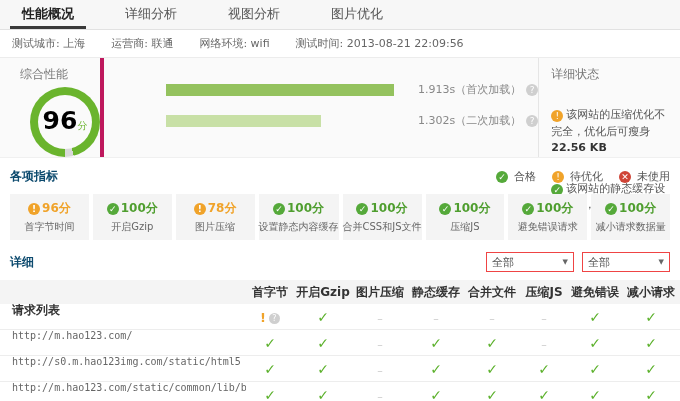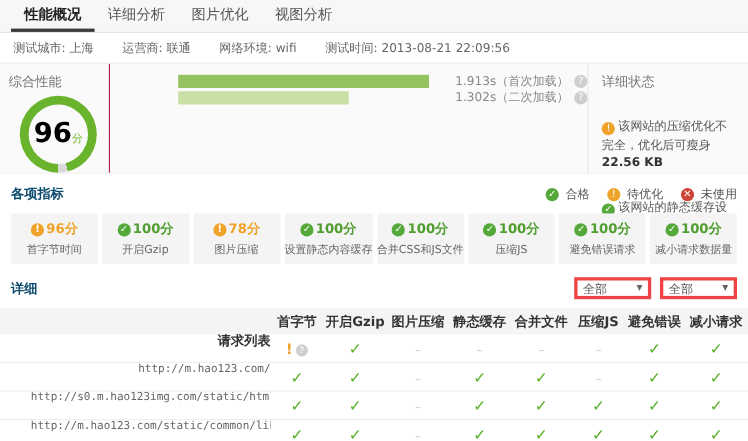--- a/index.html
+++ b/index.html
@@ -3,39 +3,39 @@
 <meta charset="utf-8">
 <style>
   * { margin:0; padding:0; box-sizing:border-box; }
   html,body { background:#fff; }
   .page {
     width:680px; height:401px; overflow:hidden; background:#fff;
     font-family:"DejaVu Sans","Liberation Sans",sans-serif; color:#333;
     position:relative;
   }
   
-  .tabbar { height:30px; background:#f7f7f7; border-bottom:1px solid #e2e2e2; display:flex; padding:0 10px; }
+  .tabbar { height:30px; background:#f7f7f7; border-bottom:1px solid #e2e2e2; display:flex; padding:0 10px;gap:27px; }
   .tab { font-size:13px; color:#555; line-height:28px; padding:0 12px; cursor:pointer; border-bottom:3px solid transparent; }
   .tab.active { color:#222; font-weight:bold; border-bottom:3px solid #3a3a3a; }
   
   .infobar { height:28px; display:flex; align-items:center; padding:0 12px; border-bottom:1px solid #ececec; }
   .info-item { font-size:11px; color:#666; margin-right:26px; white-space:nowrap; }
   
   .band { display:flex; background:#fafafa; height:100px; border-bottom:1px solid #f0f0f0; }
   .band h3 { font-size:12px; font-weight:normal; color:#777; }
-  .band-score { width:114px; border-right:1px solid #be185d; padding:8px 0 0 8px; }
+  .band-score { width:114px; border-right:4px solid #be185d; padding:8px 0 0 20px; }
   .ring { width:70px; height:70px; border-radius:50%; margin:4px 0 0 10px;
           background:conic-gradient(from 180deg,#6ab42d 0 96%,#d9d9d9 96% 100%);
           display:flex; align-items:center; justify-content:center; }
   .ring-inner { width:54px; height:54px; border-radius:50%; background:#fafafa;
           display:flex; align-items:baseline; justify-content:center; padding-top:13px; }
   .ring-score { font-size:25px; font-weight:bold; color:#000000; line-height:1; }
   .ring-unit { font-size:10px; color:#6ab42d; }
   .band-load { flex:1; padding:8px 0 0 18px; border-right:1px solid #e5e5e5; }
-  .bar-row { display:flex; align-items:center; margin-top:0;padding-left:44px; }
+  .bar-row { display:flex; align-items:center; margin-top:16px;padding-left:44px; }
   .bar-track { width:252px; }
   .bar { height:12px; }
   .bar.first { background:#94c25e; }
   .bar.second { background:#c8e0a6; }
   .bar-label { font-size:11px; color:#888; white-space:nowrap; }
   .help { display:inline-block; width:12px; height:12px; border-radius:50%; background:#cfcfcf; color:#fff;
           font-size:9px; line-height:12px; text-align:center; margin-left:5px; vertical-align:middle; }
   .band-status { width:164px; padding:8px 10px 0 12px; }
   .status-item { font-size:11px; color:#555; line-height:1.5; margin-top:24px; }
   .status-item strong { color:#333; }
@@ -56,46 +56,46 @@
   .m-score { font-size:12px; font-weight:bold; display:flex; align-items:center; gap:2px; }
   .m-card.ok .m-score { color:#4f9e2f; }
   .m-card.warn .m-score { color:#f0a32a; }
   .m-card .dot { width:12px; height:12px; border-radius:50%; color:#fff; font-size:9px; line-height:12px; text-align:center; }
   .m-card.ok .dot { background:#55a93a; }
   .m-card.warn .dot { background:#f0a32a; }
   .m-label { font-size:10px; color:#666; white-space:nowrap; }
   
   .details-head { display:flex; justify-content:space-between; align-items:center; margin:12px 10px 8px; }
   .filters { display:flex; gap:8px; }
-  .select { width:70px; height:20px; border:3px solid #ef4444; background:#fff; font-size:11px; color:#555;
+  .select { width:88px; height:20px; border:1px solid #ef4444; background:#fff; font-size:11px; color:#555;
             display:flex; align-items:center; justify-content:space-between; padding:1px 5px; cursor:pointer; }
   .caret { font-size:7px; color:#666; }
   
   .t-head { display:flex; align-items:center; background:#f4f4f4; height:24px; font-size:12px; font-weight:bold; color:#333; }
-  .col-url { flex:1; padding-left:28px; text-align:right; overflow:hidden; white-space:nowrap;margin-top:37px; }
+  .col-url { flex:1; padding-left:12px; text-align:left; overflow:hidden; white-space:nowrap;margin-top:37px; }
   .t-row .col-url { font-family:"DejaVu Sans Mono","Liberation Mono",monospace; font-size:10px; color:#666; }
   .col-icon { text-align:center; }
   .w0{width:48px}.w1{width:58px}.w2{width:56px}.w3{width:56px}.w4{width:56px}.w5{width:48px}.w6{width:54px}.w7{width:58px}
   .t-row { display:flex; align-items:center; height:26px; border-bottom:1px solid #ededed; }
   .ck { color:#5cb12c; font-size:14px; }
   .dh { color:#c9c9c9; font-size:11px; }
   .wn { color:#f0a32a; font-weight:bold; font-size:13px; }
   .hp { display:inline-block; width:11px; height:11px; border-radius:50%; background:#cfcfcf; color:#fff;
         font-size:8px; line-height:11px; text-align:center; margin-left:3px; vertical-align:1px; }
 </style>
 </head>
 <body>
 
 <div class="page">
 
   <div class="tabbar">
     <div class="tab active">性能概况</div>
     <div class="tab">详细分析</div>
+    <div class="tab">视图分析</div>
     <div class="tab">图片优化</div>
-    <div class="tab">视图分析</div>
   </div>
 
   <div class="infobar">
     <span class="info-item">测试城市: 上海</span>
     <span class="info-item">运营商: 联通</span>
     <span class="info-item">网络环境: wifi</span>
     <span class="info-item">测试时间: 2013-08-21 22:09:56</span>
   </div>
 
   <div class="band">

